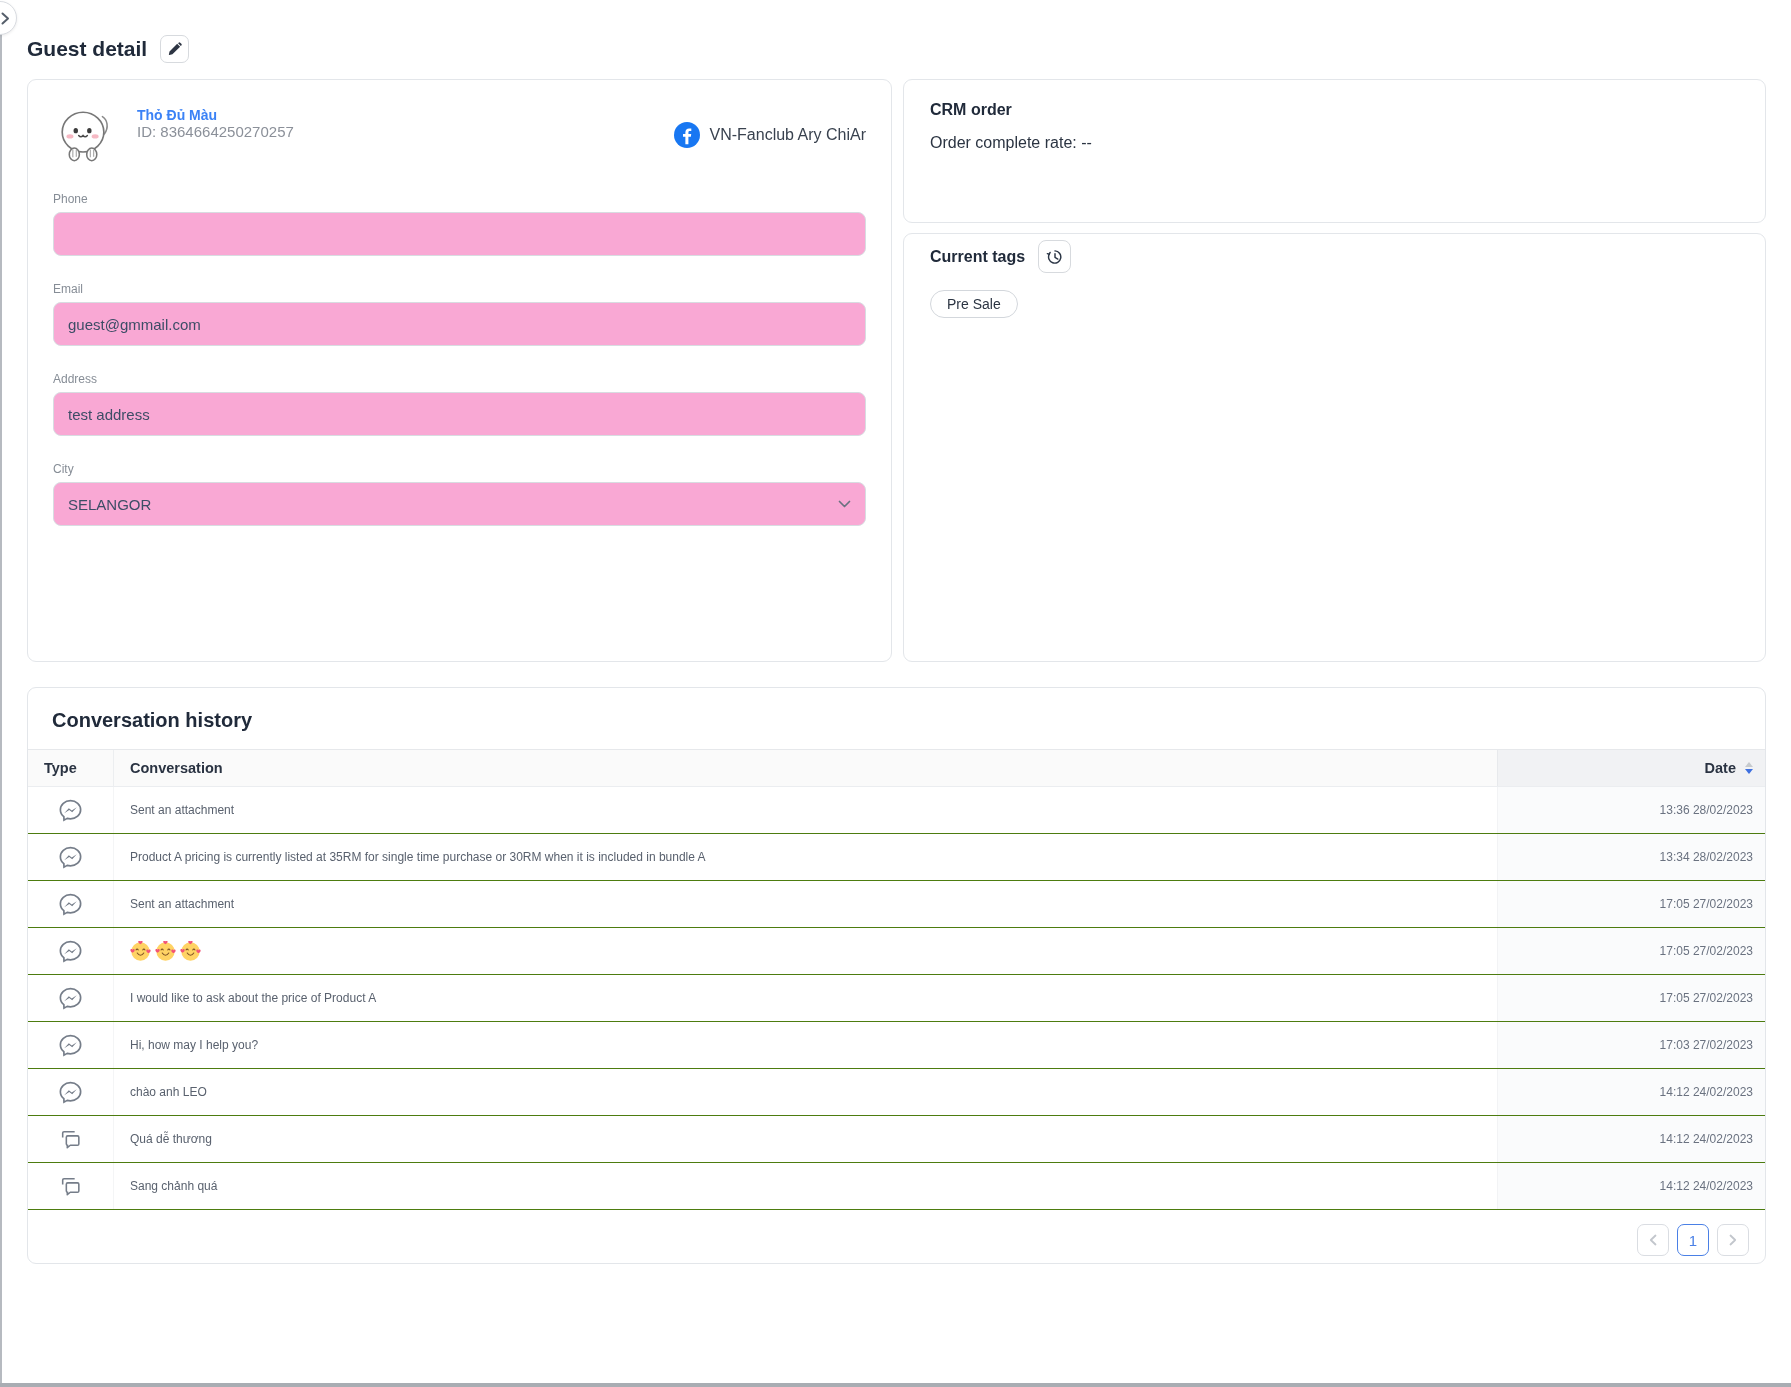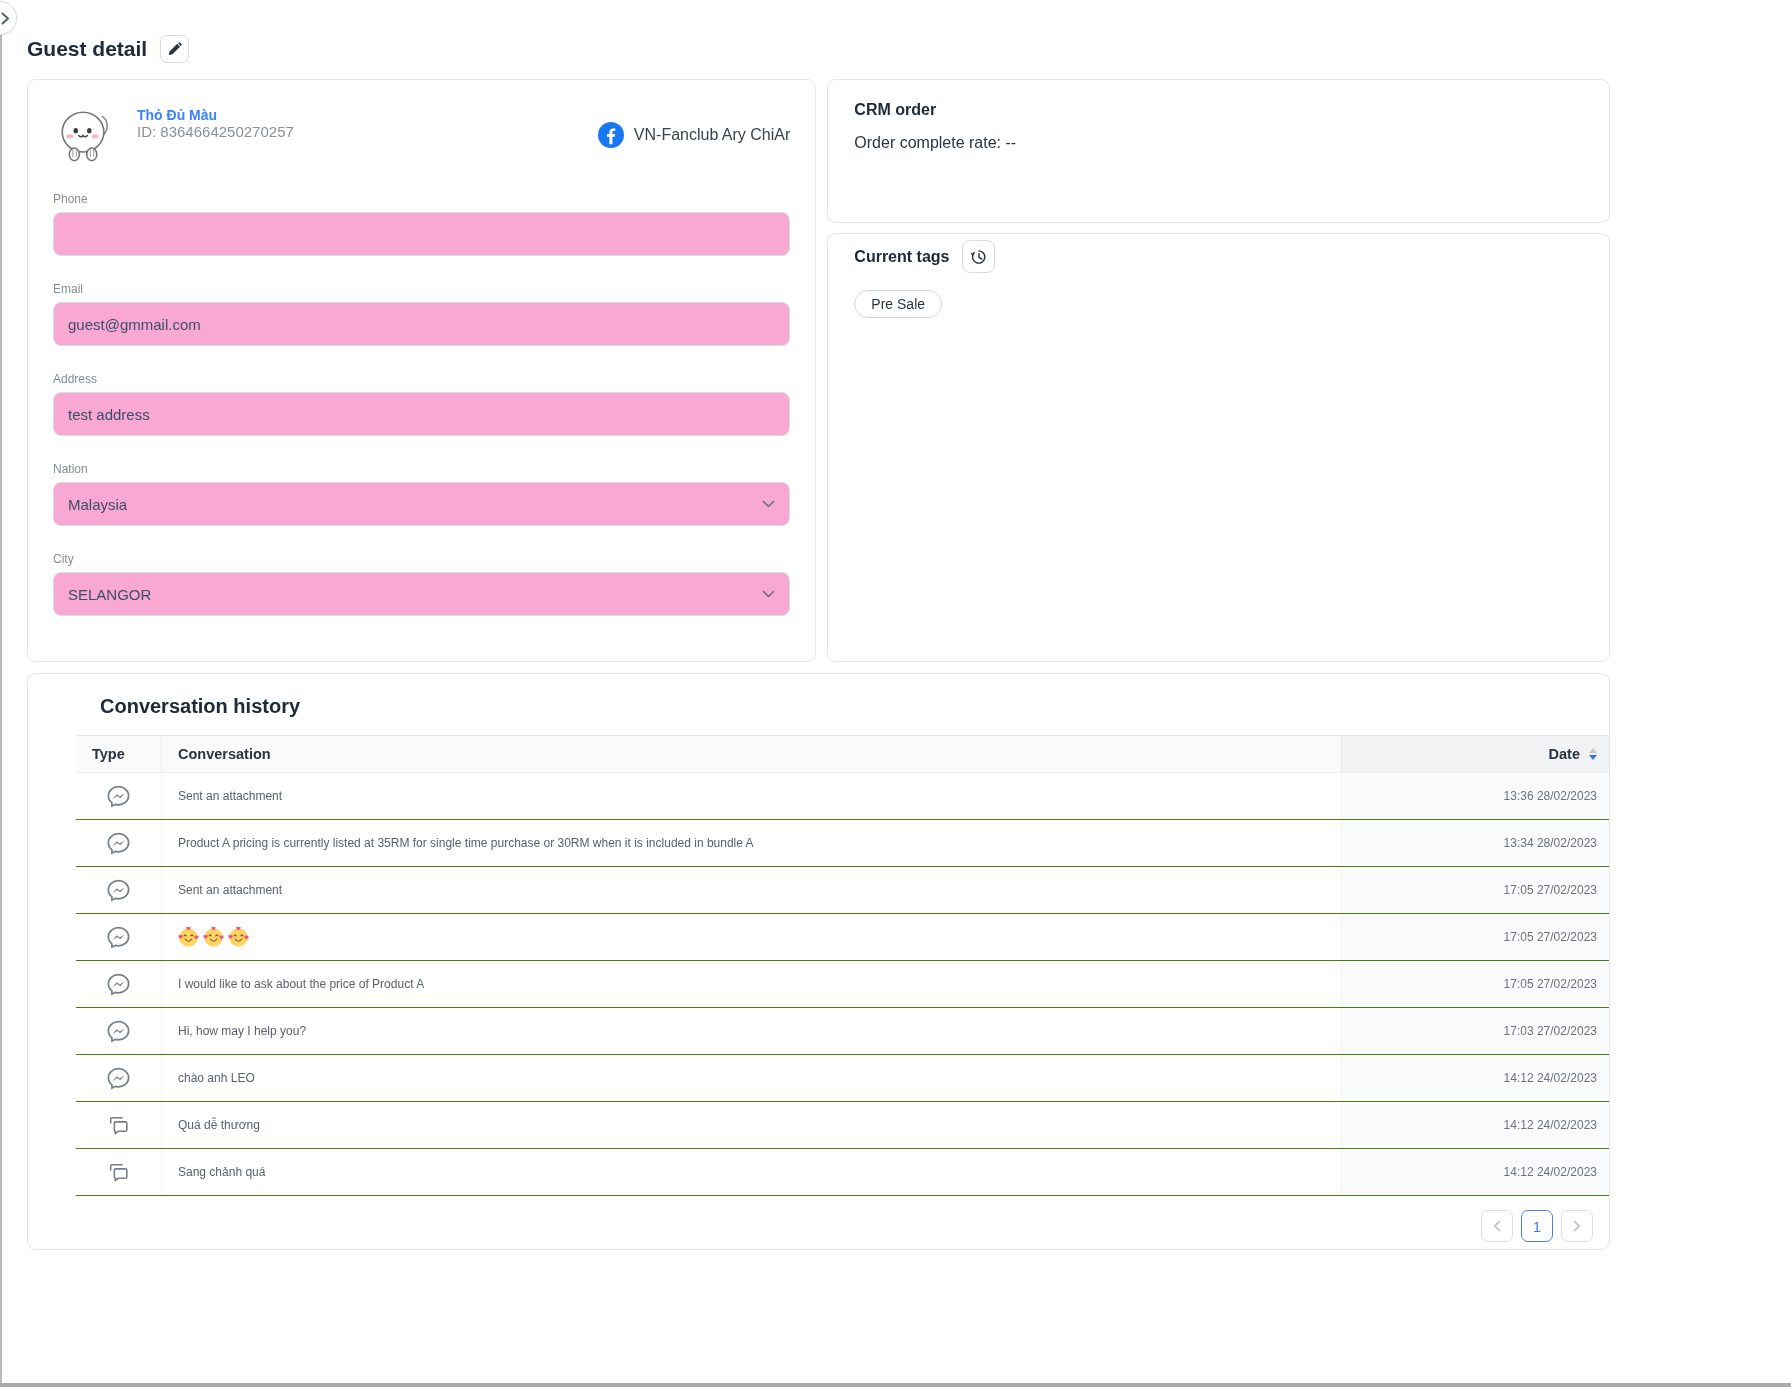--- a/index.html
+++ b/index.html
@@ -11,21 +11,21 @@
   }
   .edge-left { position:absolute; left:0; top:34px; bottom:0; width:2px; background:#b6bac0; }
   .edge-bottom { position:absolute; left:0; bottom:0; height:4px; width:100%; background:#a9adb3; }
 
   .collapse-btn {
     position:absolute; left:-17px; top:1px; width:34px; height:34px; border-radius:50%;
     background:#fff; border:1px solid #d9dce1; box-shadow:0 1px 3px rgba(0,0,0,.08);
     display:flex; align-items:center; justify-content:flex-end; padding-right:6px; cursor:pointer; z-index:5;
   }
 
-  .content { position:absolute; left:27px; top:34px; width:1583px; }
+  .content { position:absolute; left:27px; top:34px; width:1739px; }
 
   .title-row { display:flex; align-items:center; gap:13px; height:30px; }
   .page-title { font-size:21px; font-weight:bold; color:#202a3a; }
   .icon-btn {
     width:29px; height:28px; border:1px solid #d7dade; border-radius:7px; background:#fff;
     display:flex; align-items:center; justify-content:center; cursor:pointer;
   }
 
   .cards-row { display:flex; gap:11px; margin-top:15px; height:583px; }
   .card { background:#fff; border:1px solid #e3e6ea; border-radius:9px; }
@@ -52,21 +52,21 @@
   .select-box { display:flex; align-items:center; justify-content:space-between; cursor:pointer; }
 
   .crm-title, .tags-title { font-size:16px; font-weight:bold; color:#202a3a; }
   .crm-line { font-size:16px; color:#2b3442; margin-top:15px; }
   .tags-head { display:flex; align-items:center; gap:13px; }
   .history-btn { width:33px; height:33px; border:1px solid #d7dade; border-radius:8px; background:#fff;
     display:flex; align-items:center; justify-content:center; cursor:pointer; }
   .tag-pill { display:inline-flex; align-items:center; height:28px; padding:0 16px; margin-top:17px;
     border:1px solid #d3d7dc; border-radius:15px; font-size:14px; color:#2b3442; background:#fff; }
 
-  .conv-card { margin-top:11px; height:577px; padding-top:21px;padding-left:48px; }
+  .conv-card { margin-top:25px; height:577px; padding-top:21px; }
   .conv-title { font-size:20px; font-weight:bold; color:#202a3a; padding-left:24px; }
 
   .table { margin-top:17px; }
   .thead { display:flex; height:38px; background:#fafafa; border-top:1px solid #e6e8eb; border-bottom:1px solid #ebedf0;
     font-size:14.5px; font-weight:bold; color:#2a3342;justify-content:space-between; }
   .th-type { width:86px; display:flex; align-items:center; padding-left:16px; border-right:1px solid #eceef0; }
   .th-conv { flex:1; display:flex; align-items:center; padding-left:16px; }
   .th-date { width:268px; background:#f1f2f4; border-left:1px solid #e7e9ec; display:flex; align-items:center;
     justify-content:flex-end; padding-right:12px; cursor:pointer; }
   .sorter { display:flex; flex-direction:column; gap:2px; margin-left:9px; }
@@ -144,29 +144,20 @@
         </div>
         <div class="field">
           <div class="field-label">Email</div>
           <input class="text-input" type="text" value="guest@gmmail.com" style="">
         </div>
         <div class="field">
           <div class="field-label">Address</div>
           <input class="text-input" type="text" value="test address" style="">
         </div>
         <div class="field">
-          <div class="field-label">Nation</div>
-          <div class="select-box">
-            <span>Malaysia</span>
-            <svg width="13" height="9" viewBox="0 0 13 9">
-                <polyline points="1.5 1.5 6.5 6.5 11.5 1.5" fill="none" stroke="#6a7280" stroke-width="1.7" stroke-linecap="round" stroke-linejoin="round"></polyline>
-              </svg>
-          </div>
-        </div>
-        <div class="field">
           <div class="field-label">City</div>
           <div class="select-box">
             <span>SELANGOR</span>
             <svg width="13" height="9" viewBox="0 0 13 9">
                 <polyline points="1.5 1.5 6.5 6.5 11.5 1.5" fill="none" stroke="#6a7280" stroke-width="1.7" stroke-linecap="round" stroke-linejoin="round"></polyline>
               </svg>
           </div>
         </div>
       </div>
 

